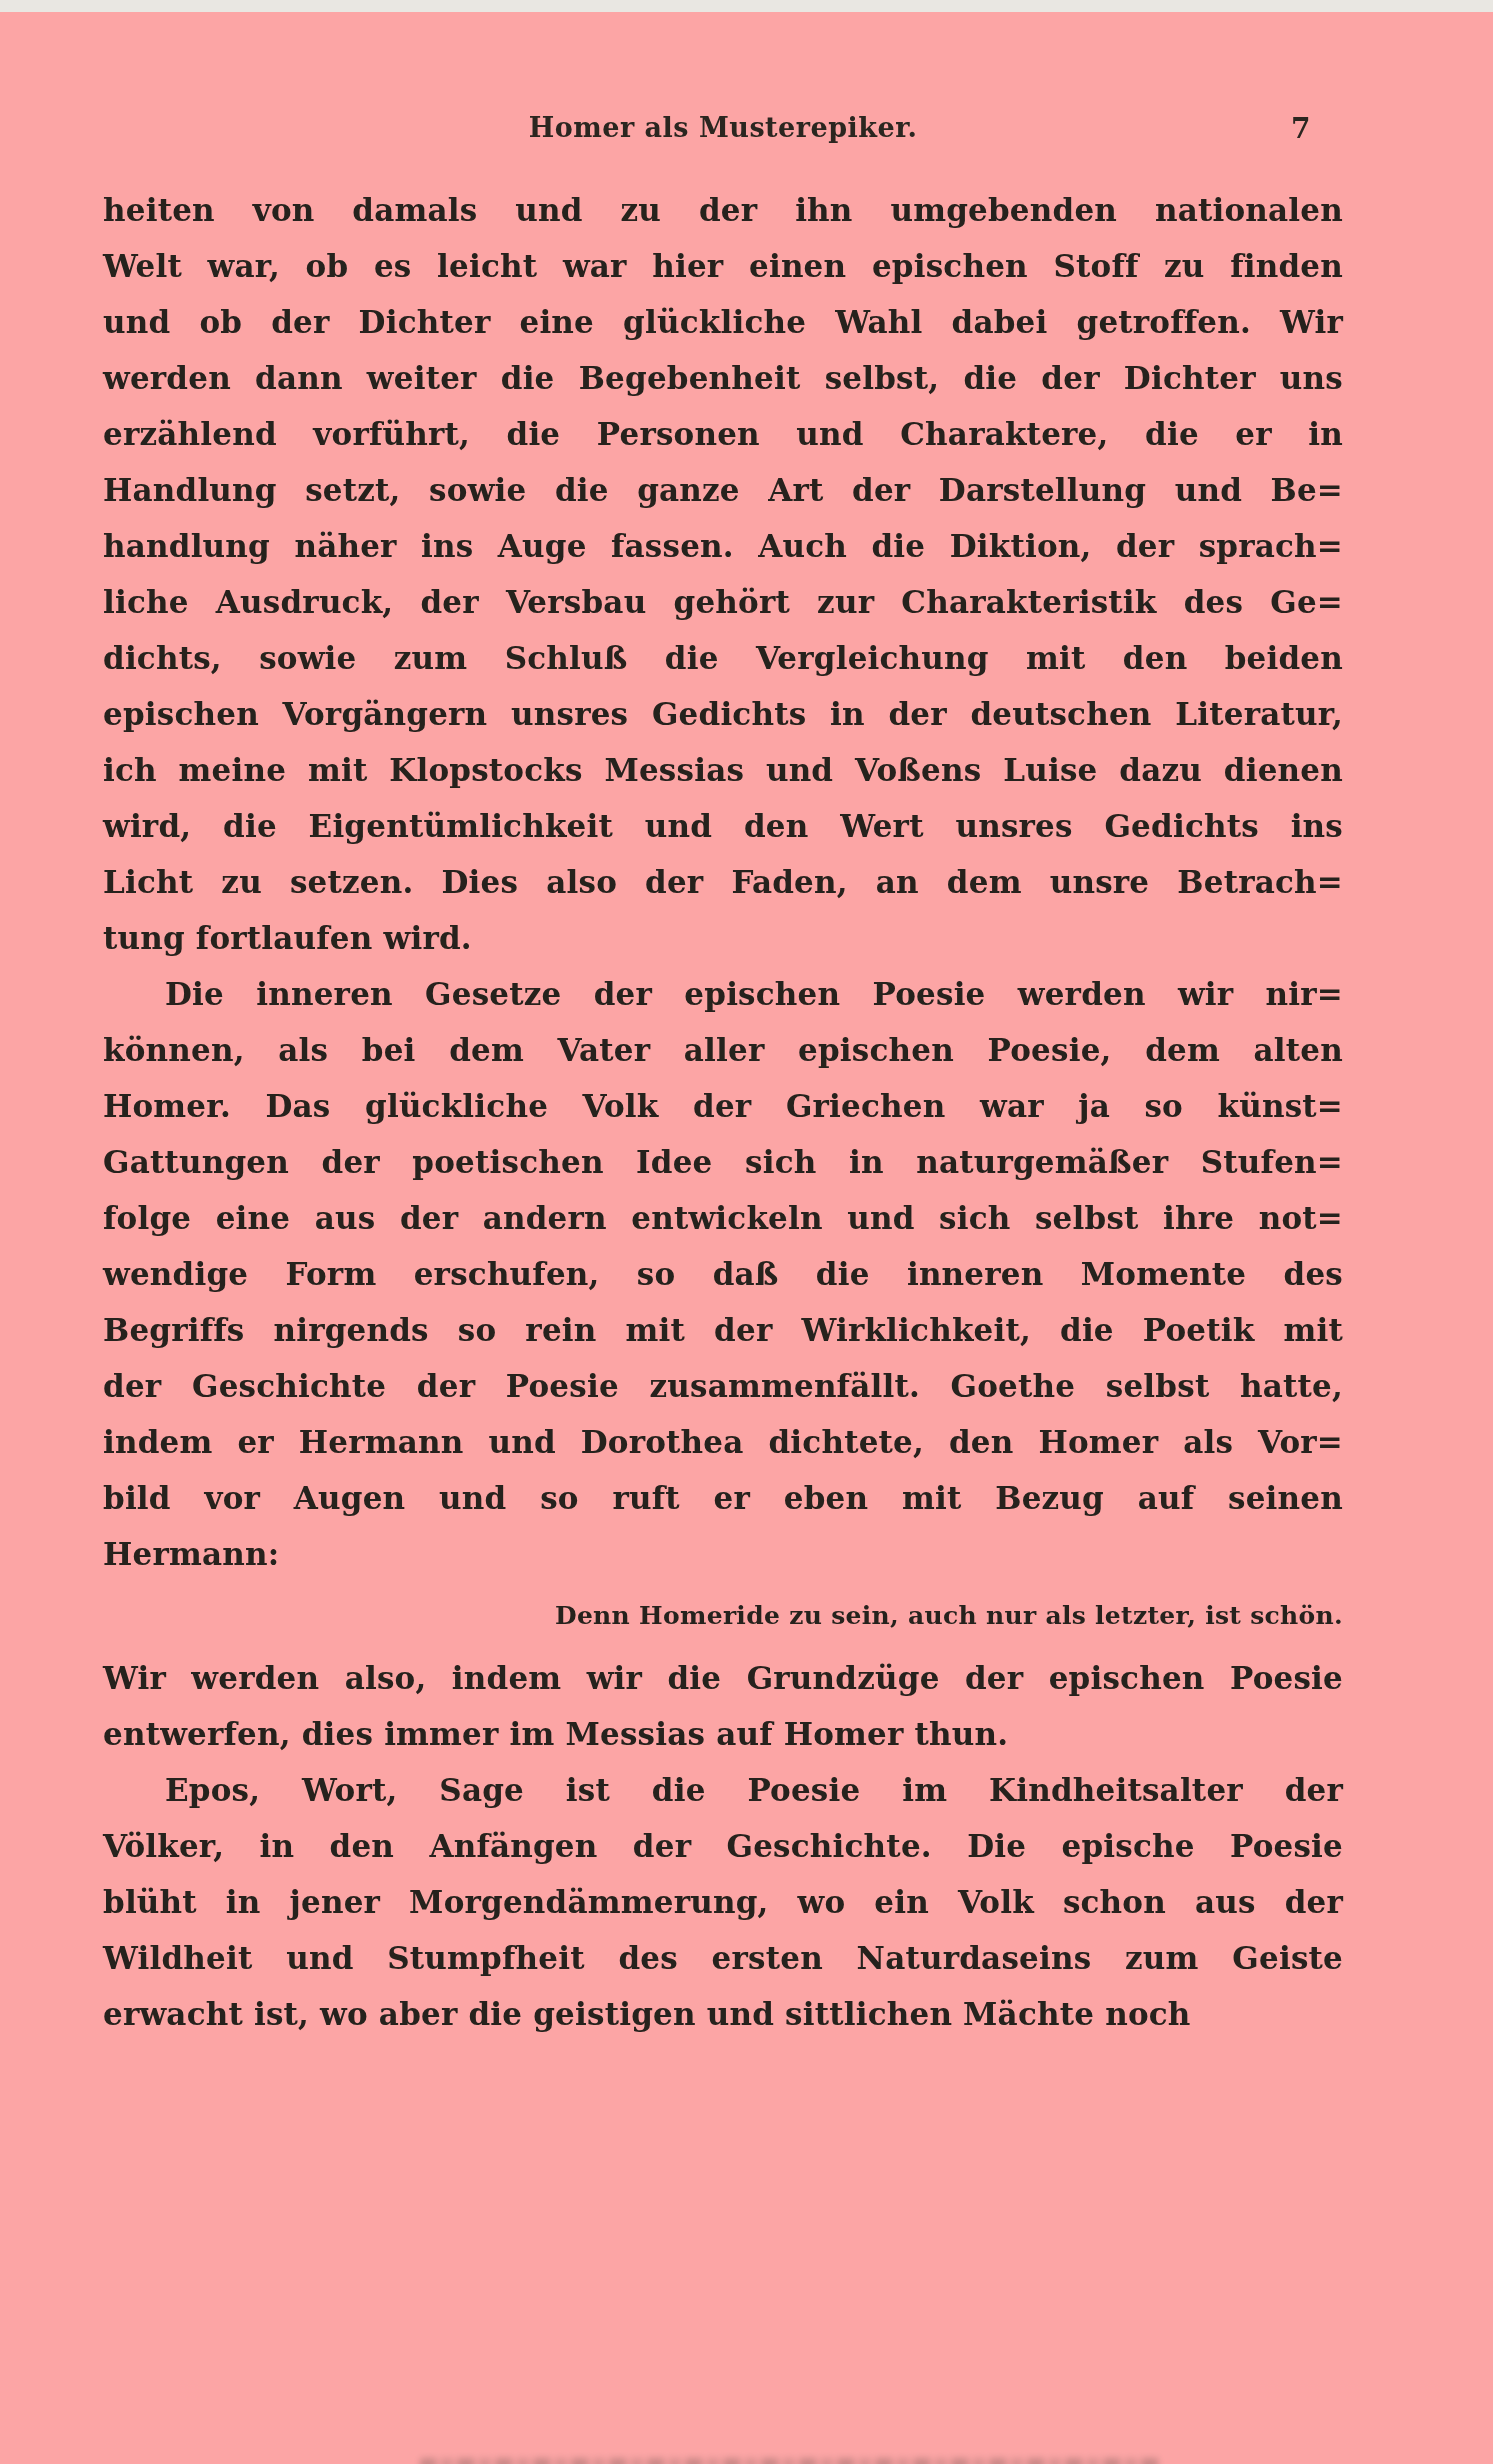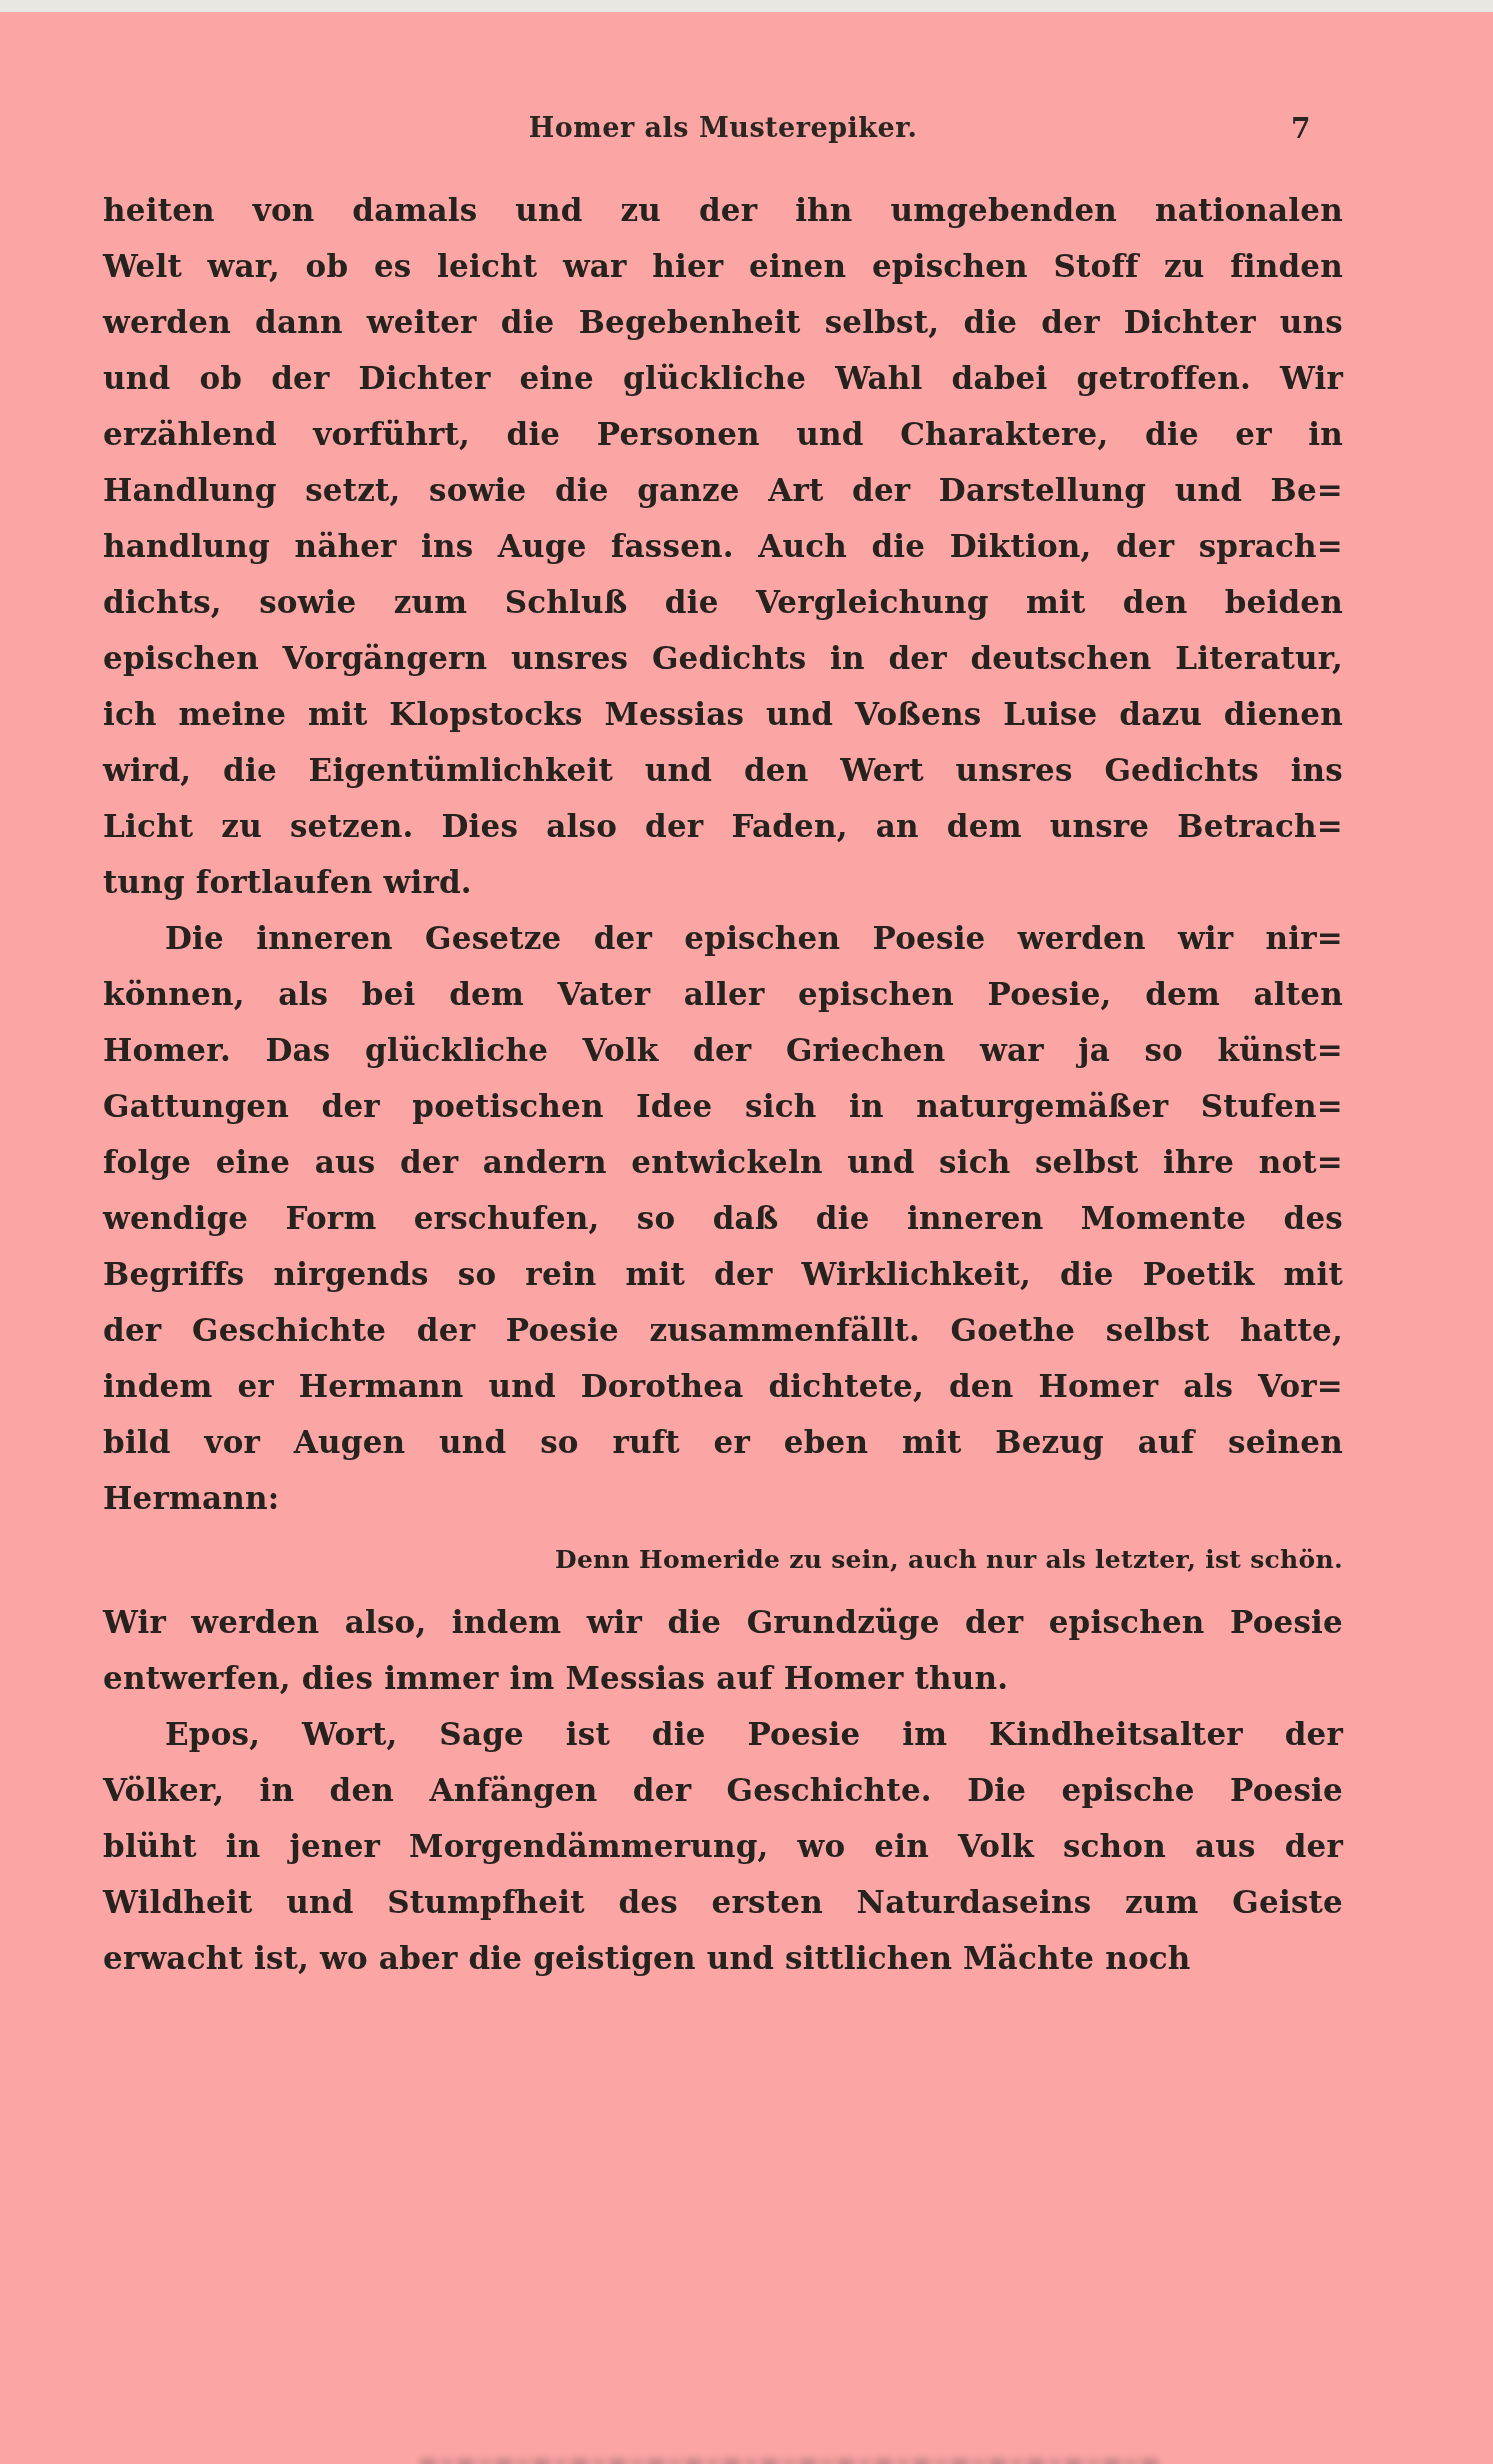--- a/index.html
+++ b/index.html
@@ -95,25 +95,26 @@
   <div class="textblock">
 
     <div class="header">
       <span class="running-title">Homer als Musterepiker.</span>
       <span class="page-number">7</span>
     </div>
 
     <div class="para">
         <div class="line">heiten von damals und zu der ihn umgebenden nationalen</div>
         <div class="line">Welt war, ob es leicht war hier einen epischen Stoff zu finden</div>
+        <div class="line">und ob der Dichter eine glückliche Wahl dabei getroffen. Wir</div>
         <div class="line">werden dann weiter die Begebenheit selbst, die der Dichter uns</div>
-        <div class="line">und ob der Dichter eine glückliche Wahl dabei getroffen. Wir</div>
         <div class="line">erzählend vorführt, die Personen und Charaktere, die er in</div>
         <div class="line">Handlung setzt, sowie die ganze Art der Darstellung und Be=</div>
         <div class="line">handlung näher ins Auge fassen. Auch die Diktion, der sprach=</div>
+        <div class="line">liche Ausdruck, der Versbau gehört zur Charakteristik des Ge=</div>
         <div class="line">dichts, sowie zum Schluß die Vergleichung mit den beiden</div>
         <div class="line">epischen Vorgängern unsres Gedichts in der deutschen Literatur,</div>
         <div class="line">ich meine mit Klopstocks Messias und Voßens Luise dazu dienen</div>
         <div class="line">wird, die Eigentümlichkeit und den Wert unsres Gedichts ins</div>
         <div class="line">Licht zu setzen. Dies also der Faden, an dem unsre Betrach=</div>
         <div class="line line-last">tung fortlaufen wird.</div>
       </div>
 
     <div class="para">
         <div class="line line-indent">Die inneren Gesetze der epischen Poesie werden wir nir=</div>

